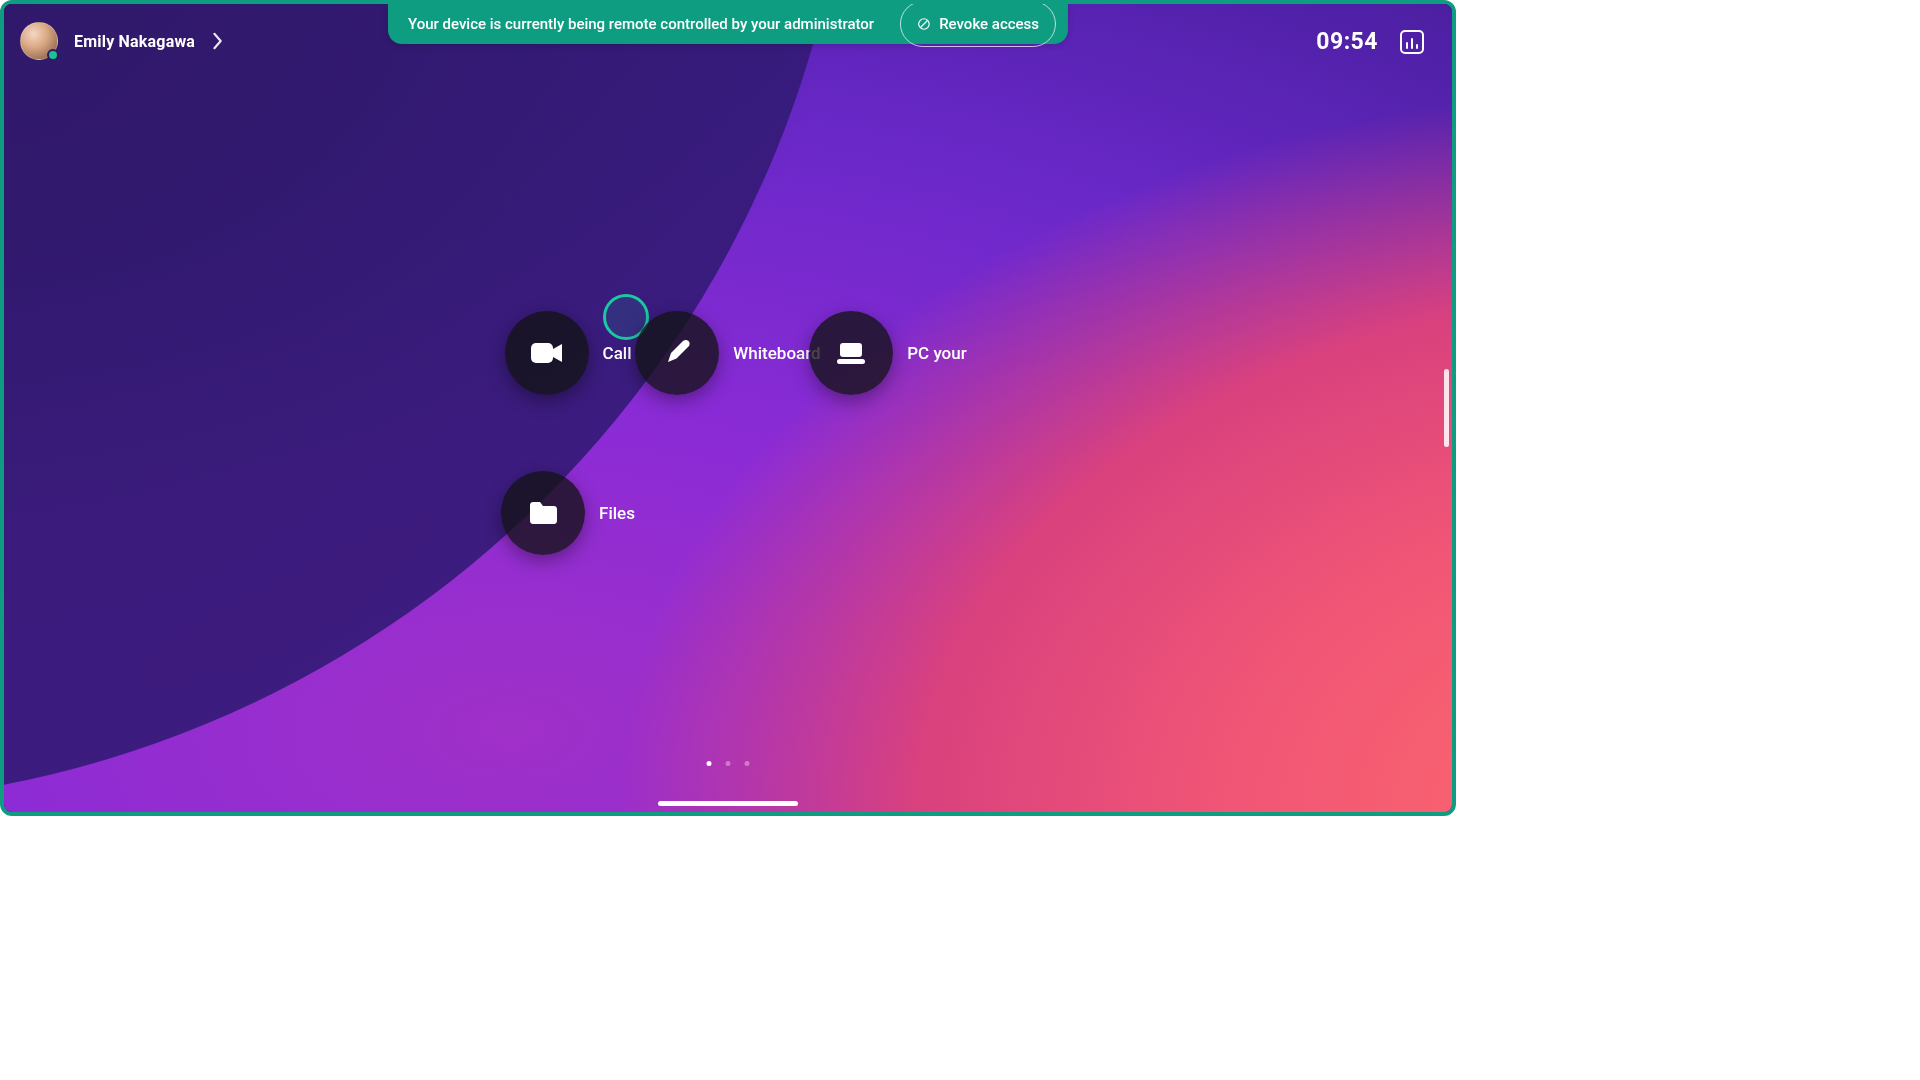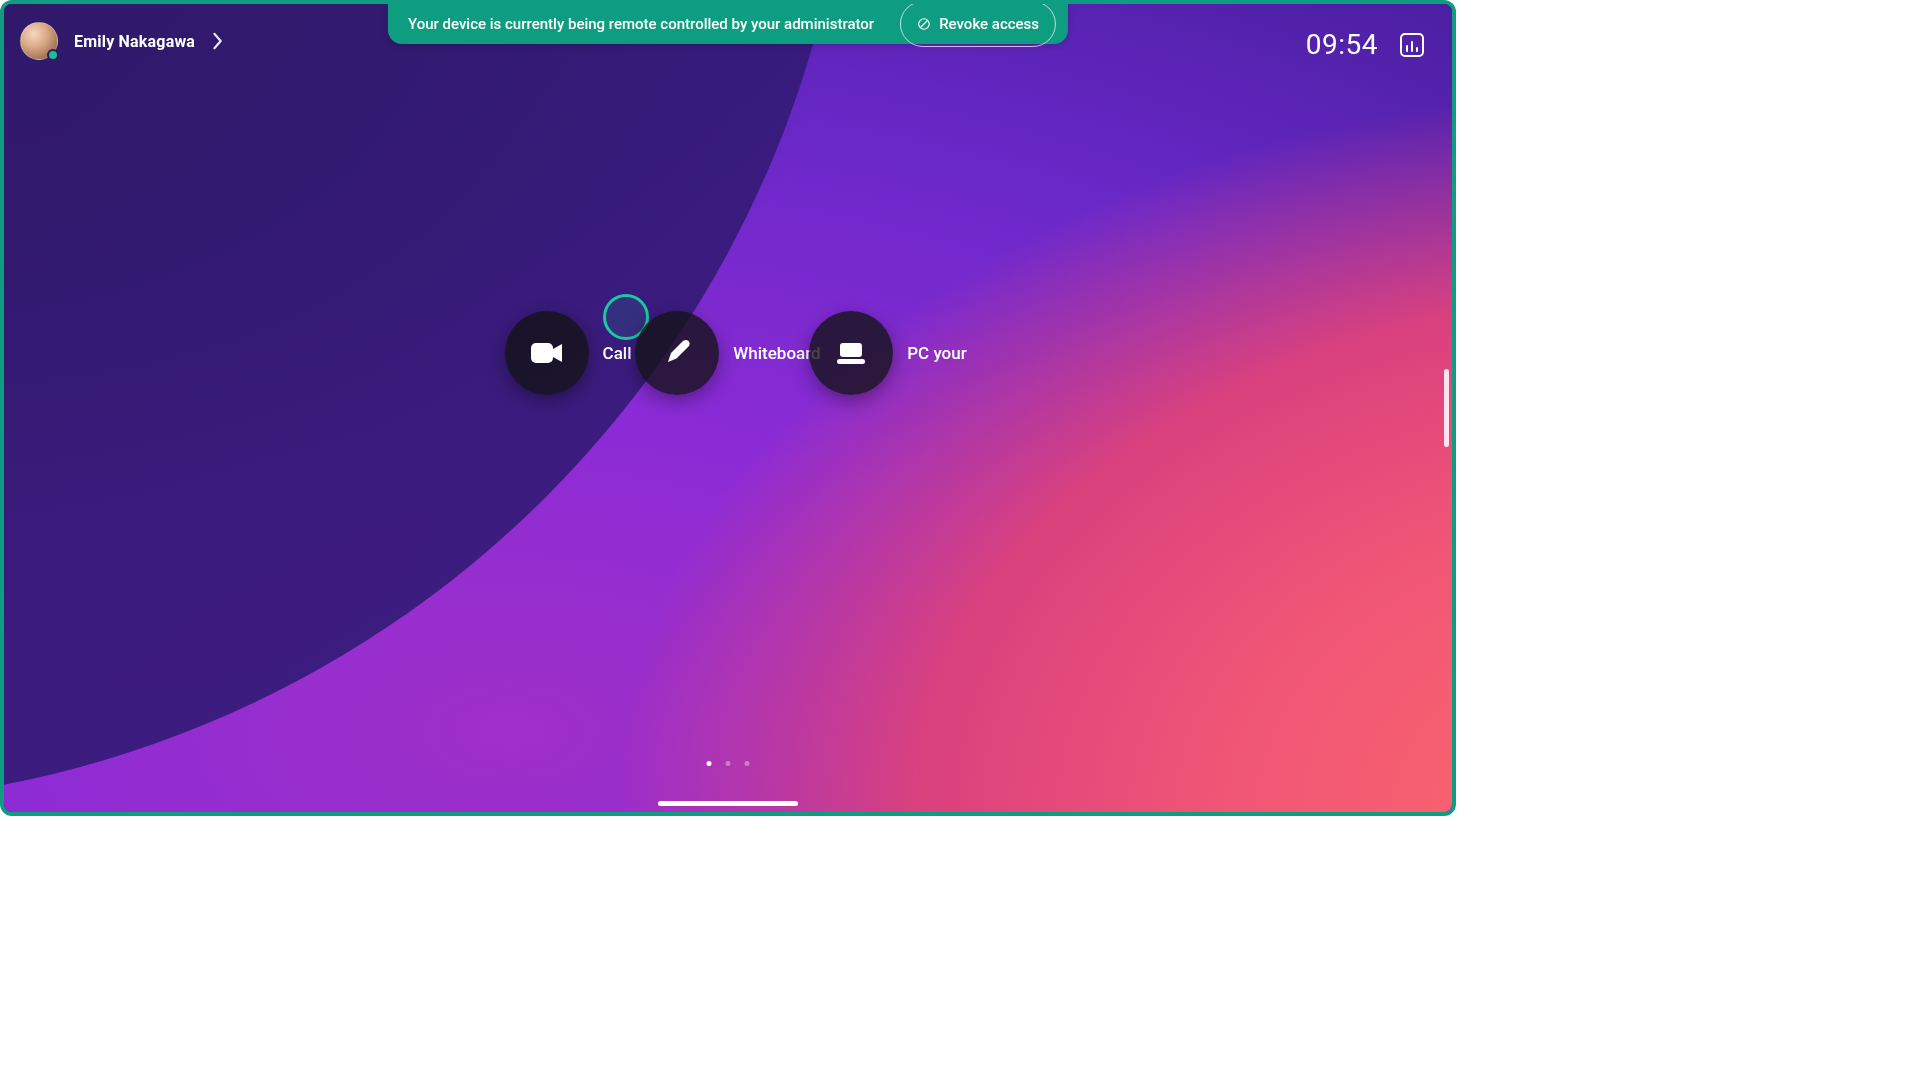--- a/index.html
+++ b/index.html
@@ -105,21 +105,21 @@
   
   .topright {
     position: absolute;
     top: 24px;
     right: 28px;
     display: flex;
     align-items: center;
     gap: 22px;
     color: #fff;
   }
-  .clock { font-size: 28px; font-weight: 400; letter-spacing: 0.5px; }
+  .clock { font-size: 23px; font-weight: 700; letter-spacing: 0.5px; }
   .panel-btn {
     width: 24px; height: 24px;
     border: 2px solid #fff;
     border-radius: 5px;
     display: flex;
     align-items: flex-end;
     justify-content: center;
     padding-bottom: 3px;
     gap: 2.5px;
     cursor: pointer;
@@ -310,20 +310,28 @@
     <div class="app">
       <div class="app-btn">
         <svg width="34" height="28" viewBox="0 0 34 28">
           <rect x="6" y="4" width="22" height="14" rx="3" class="icon-white"></rect>
           <rect x="3" y="20" width="28" height="5" rx="2.5" class="icon-white"></rect>
         </svg>
       </div>
       <span class="app-label">PC your</span>
     </div>
 
+    <div class="app">
+      <div class="app-btn">
+        <svg width="32" height="28" viewBox="0 0 32 28">
+          <path d="M3 6 C3 4 4.5 3 6 3 H13 L16 7 H27 C29 7 30 8.5 30 10 V22 C30 24 28.5 25 27 25 H6 C4 25 3 23.5 3 22 Z" class="icon-white"></path>
+        </svg>
+      </div>
+      <span class="app-label">Files</span>
+    </div>
 
 
   </div>
 
   <div class="dots">
     <span class="active"></span>
     <span></span>
     <span></span>
   </div>
 

